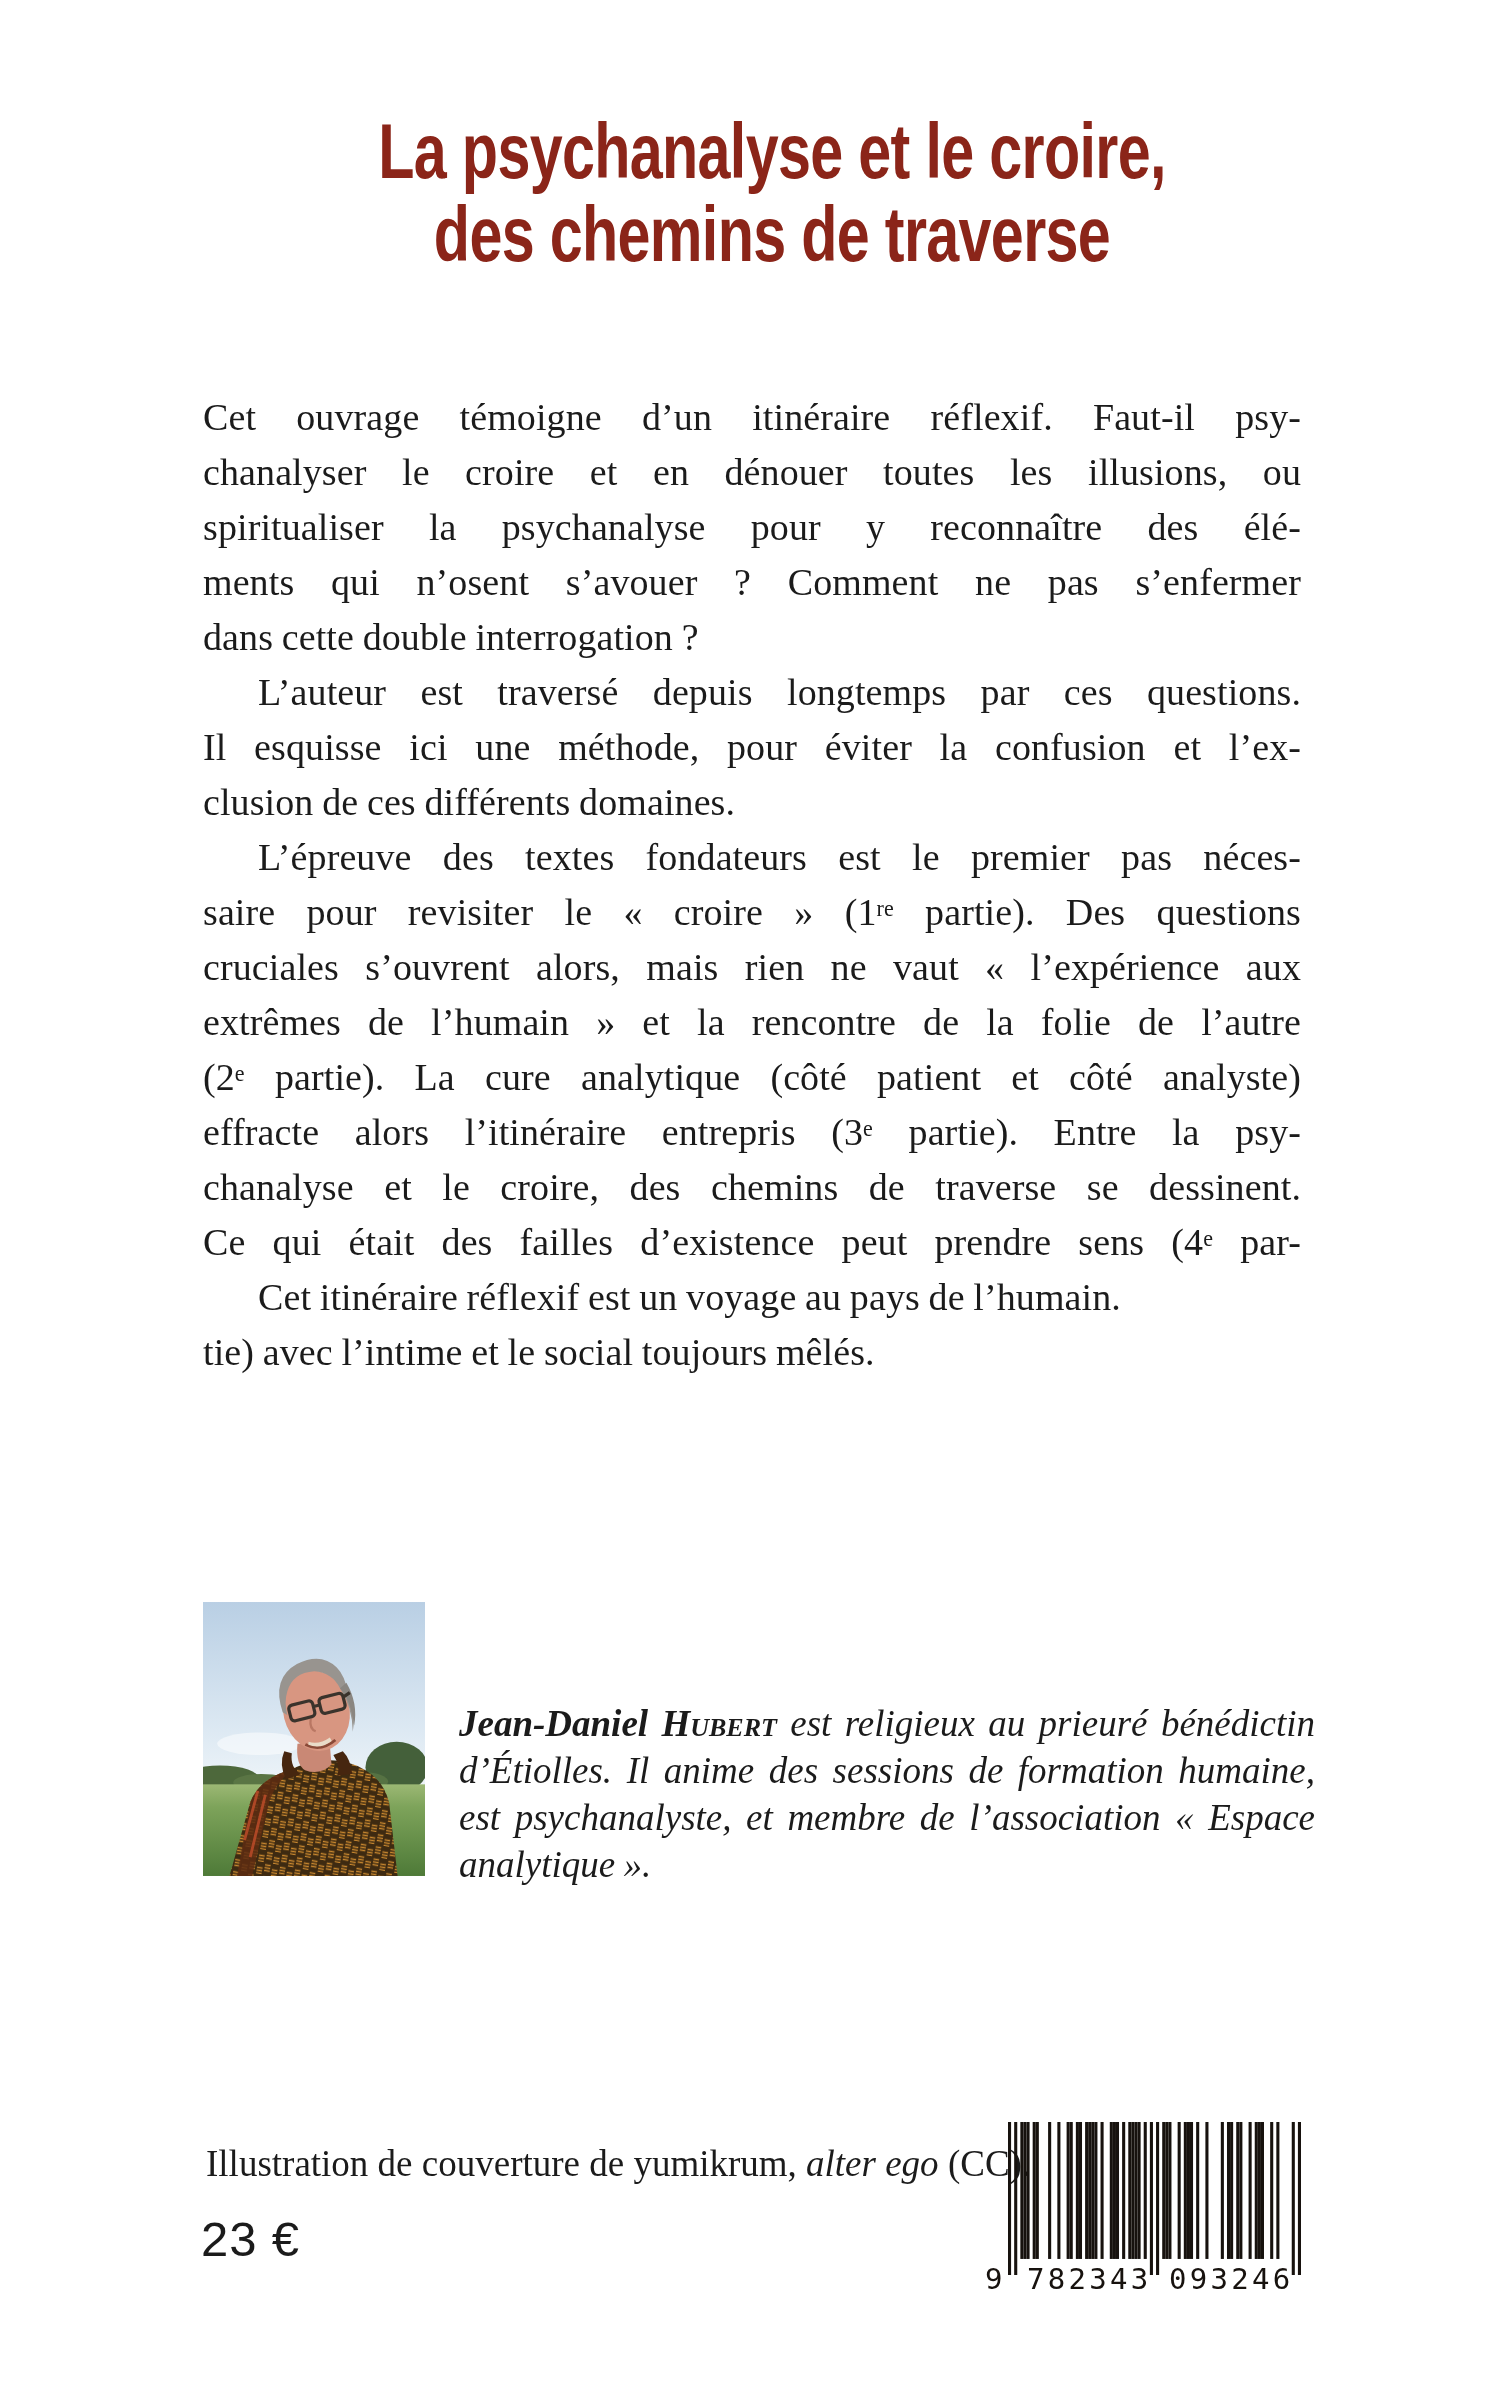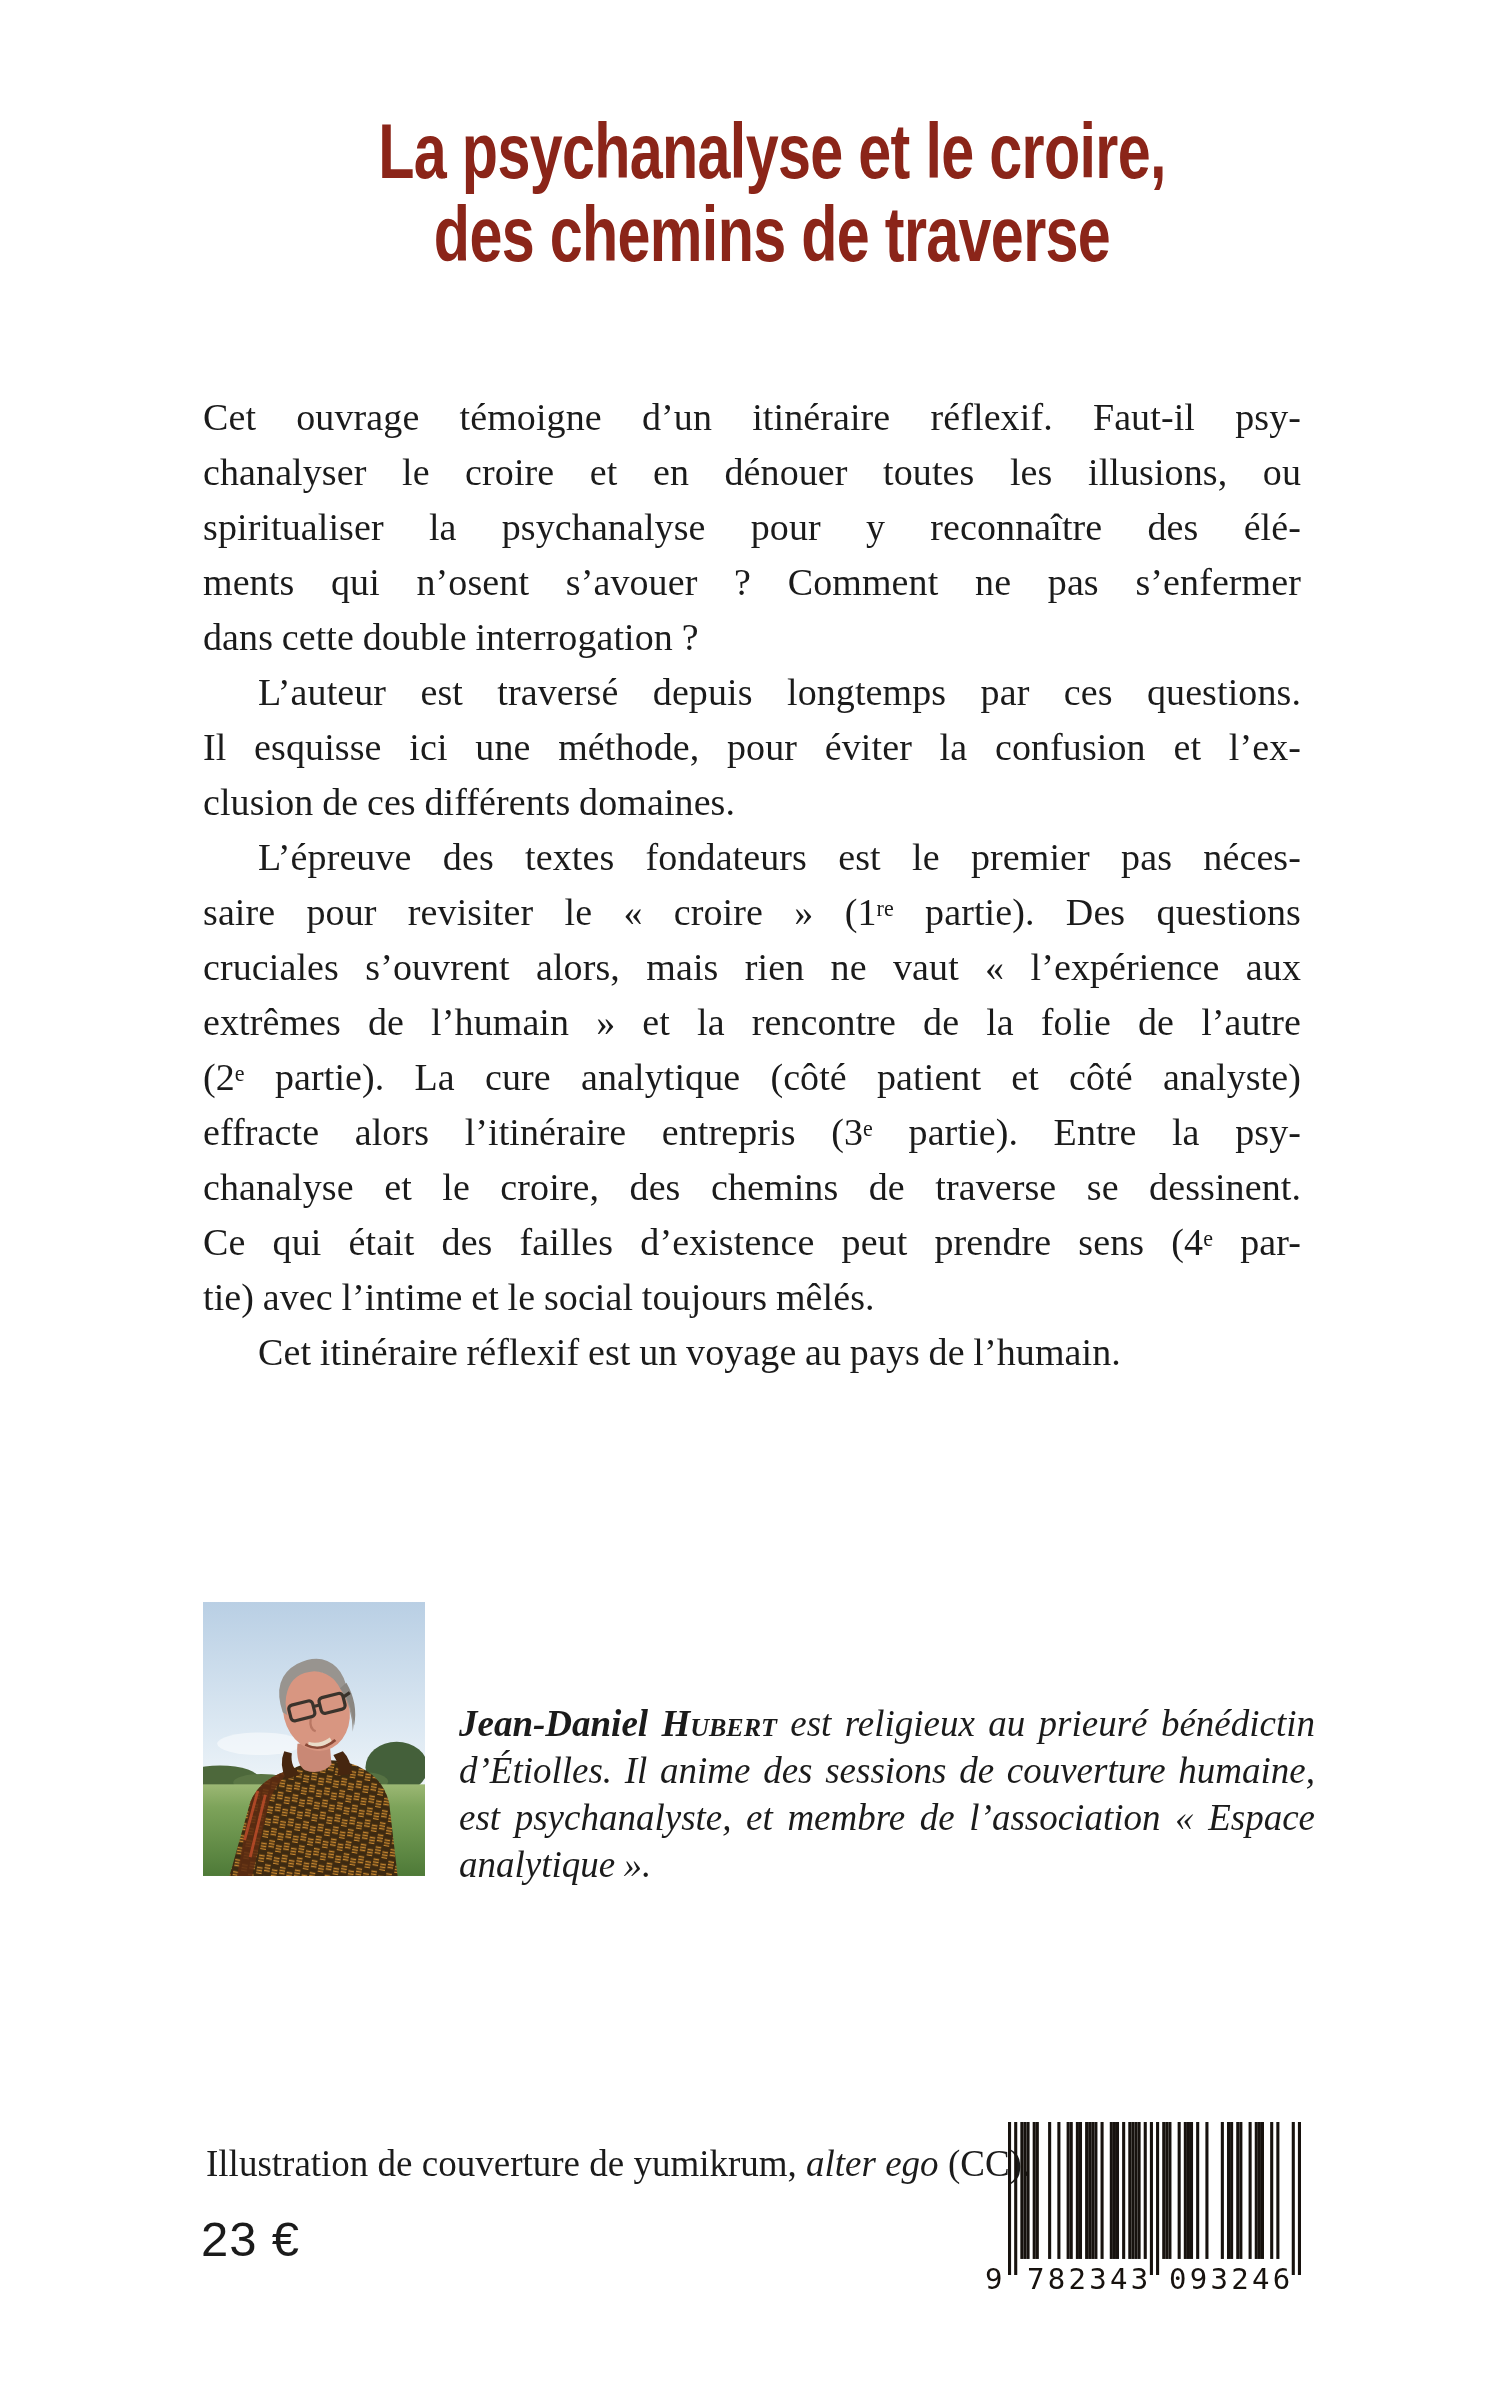--- a/index.html
+++ b/index.html
@@ -87,22 +87,22 @@
       <div class="line">Il esquisse ici une méthode, pour éviter la confusion et l’ex-</div>
       <div class="line para-last">clusion de ces différents domaines.</div>
       <div class="line first-indent">L’épreuve des textes fondateurs est le premier pas néces-</div>
       <div class="line">saire pour revisiter le « croire » (1<sup>re</sup> partie). Des questions</div>
       <div class="line">cruciales s’ouvrent alors, mais rien ne vaut « l’expérience aux</div>
       <div class="line">extrêmes de l’humain » et la rencontre de la folie de l’autre</div>
       <div class="line">(2<sup>e</sup> partie). La cure analytique (côté patient et côté analyste)</div>
       <div class="line">effracte alors l’itinéraire entrepris (3<sup>e</sup> partie). Entre la psy-</div>
       <div class="line">chanalyse et le croire, des chemins de traverse se dessinent.</div>
       <div class="line">Ce qui était des failles d’existence peut prendre sens (4<sup>e</sup> par-</div>
+      <div class="line first-indent para-last">Cet itinéraire réflexif est un voyage au pays de l’humain.</div>
       <div class="line para-last">tie) avec l’intime et le social toujours mêlés.</div>
-      <div class="line first-indent para-last">Cet itinéraire réflexif est un voyage au pays de l’humain.</div>
     </div>
 
   <svg class="photo" viewBox="0 0 235 290" role="img">
     <defs>
       <linearGradient id="sky" x1="0" y1="0" x2="0" y2="1">
         <stop offset="0" stop-color="#b9cfe4"></stop>
         <stop offset="0.7" stop-color="#dde9f3"></stop>
         <stop offset="1" stop-color="#eef4f8"></stop>
       </linearGradient>
       <linearGradient id="grass" x1="0" y1="0" x2="0" y2="1">
@@ -143,21 +143,21 @@
         </g>
         <path d="M100 147 Q114 159 132 150" stroke="#8a4a38" stroke-width="3" fill="none"></path>
         <path d="M103 148 Q114 156 128 150 L127 146 Q114 151 104 145 Z" fill="#e9dbc8"></path>
         <path d="M112 122 Q108 132 114 136" stroke="#b97763" stroke-width="2.4" fill="none"></path>
       </g>
       <path d="M94 160 Q92 176 104 182 L88 188 Q80 172 86 158 Z" fill="#46260f"></path>
       <path d="M138 162 Q146 174 142 184 L158 182 Q156 166 148 158 Z" fill="#46260f"></path>
     </g>
   </svg>
 
-  <p class="bio"><span class="bio-name">Jean-Daniel </span><span class="bio-surname">Hubert</span><span> est religieux au prieuré bénédictin d’Étiolles. Il anime des sessions de couverture humaine, est psychanalyste, et membre de l’association « Espace analytique ».</span></p>
+  <p class="bio"><span class="bio-name">Jean-Daniel </span><span class="bio-surname">Hubert</span><span> est religieux au prieuré bénédictin d’Étiolles. Il anime des sessions de formation humaine, est psychanalyste, et membre de l’association « Espace analytique ».</span></p>
 
   <div class="credit"><span>Illustration de couverture de yumikrum, </span><span class="work">alter ego</span><span> (CC).</span></div>
 
   <div class="price">23 €</div>
 
 
   <div class="barcode">
     <svg id="barcode-svg" viewBox="0 0 95 162" preserveAspectRatio="none">
         <rect x="0" y="0" width="1" height="162" fill="#17120e"></rect>
         <rect x="2" y="0" width="1" height="162" fill="#17120e"></rect>

